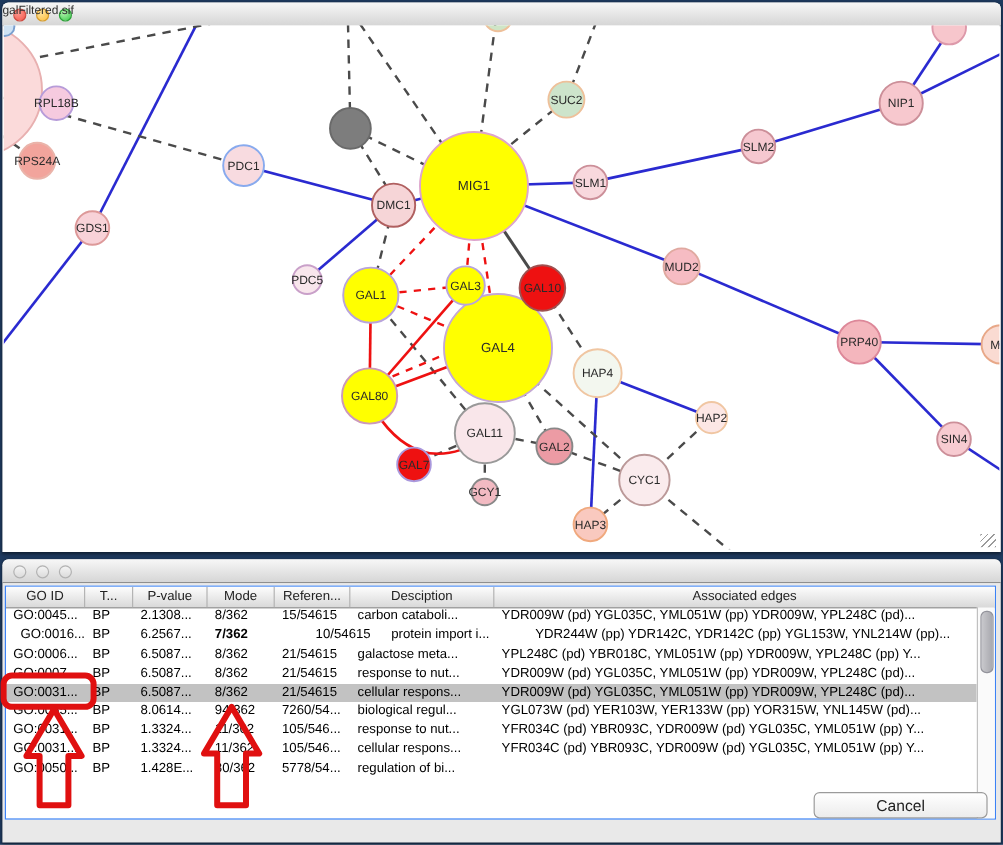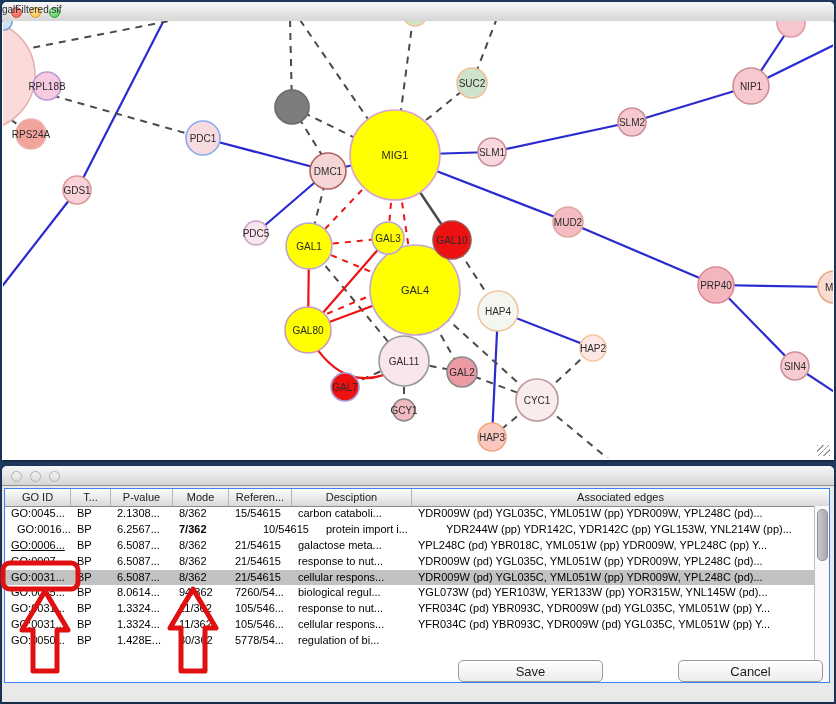--- a/index.html
+++ b/index.html
@@ -238,21 +238,21 @@
         <div class="trow">
           <div class="tcell" style="width: 66px; padding-left: 12px;">GO:0016...</div>
           <div class="tcell" style="width: 40px;">BP</div>
           <div class="tcell" style="width: 62px;">6.2567...</div>
           <div class="tcell" style="width: 56px; font-weight: bold;">7/362</div>
           <div class="tcell" style="width: 63px; margin-left: 28px;">10/54615</div>
           <div class="tcell" style="width: 120px;">protein import i...</div>
           <div class="tcell" style="width: 403px;">YDR244W (pp) YDR142C, YDR142C (pp) YGL153W, YNL214W (pp)...</div>
         </div>
         <div class="trow">
-          <div class="tcell" style="width: 66px; text-decoration: underline;">GO:0006...</div>
+          <div class="tcell" style="width: 66px;">GO:0006...</div>
           <div class="tcell" style="width: 40px;">BP</div>
           <div class="tcell" style="width: 62px;">6.5087...</div>
           <div class="tcell" style="width: 56px;">8/362</div>
           <div class="tcell" style="width: 63px;">21/54615</div>
           <div class="tcell" style="width: 120px;">galactose meta...</div>
           <div class="tcell" style="width: 403px;">YPL248C (pd) YBR018C, YML051W (pp) YDR009W, YPL248C (pp) Y...</div>
         </div>
         <div class="trow">
           <div class="tcell" style="width: 66px;">GO:0007...</div>
           <div class="tcell" style="width: 40px;">BP</div>
@@ -305,21 +305,20 @@
           <div class="tcell" style="width: 56px;">80/362</div>
           <div class="tcell" style="width: 63px;">5778/54...</div>
           <div class="tcell" style="width: 120px;">regulation of bi...</div>
         </div>
       </div>
     <div id="vscroll">
       <div id="vthumb"></div>
     </div>
   </div>
 
-  <button class="mac-btn" id="btn-save">Save</button>
   <button class="mac-btn" id="btn-cancel">Cancel</button>
 </div>
 
 <svg id="annotations" width="836" height="704" viewBox="0 0 836 704">
   <rect class="annot-shape" x="3" y="563" width="75" height="26" rx="7" fill="none" stroke-width="5" stroke="#e01010"></rect>
   <polygon class="annot-shape" points="45,591 68,630 57,630 57,671 33,671 33,630 22,630" fill="none" stroke-width="5" stroke-linejoin="round" stroke="#e01010"></polygon>
   <polygon class="annot-shape" points="193,589 216,628 205,628 205,671 181,671 181,628 170,628" fill="none" stroke-width="5" stroke-linejoin="round" stroke="#e01010"></polygon>
 </svg>
 
 </body></html>

